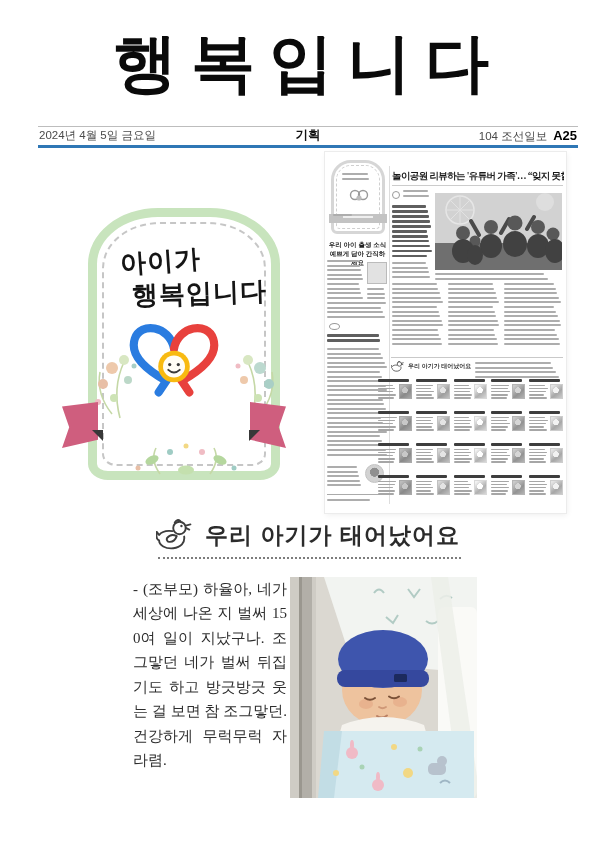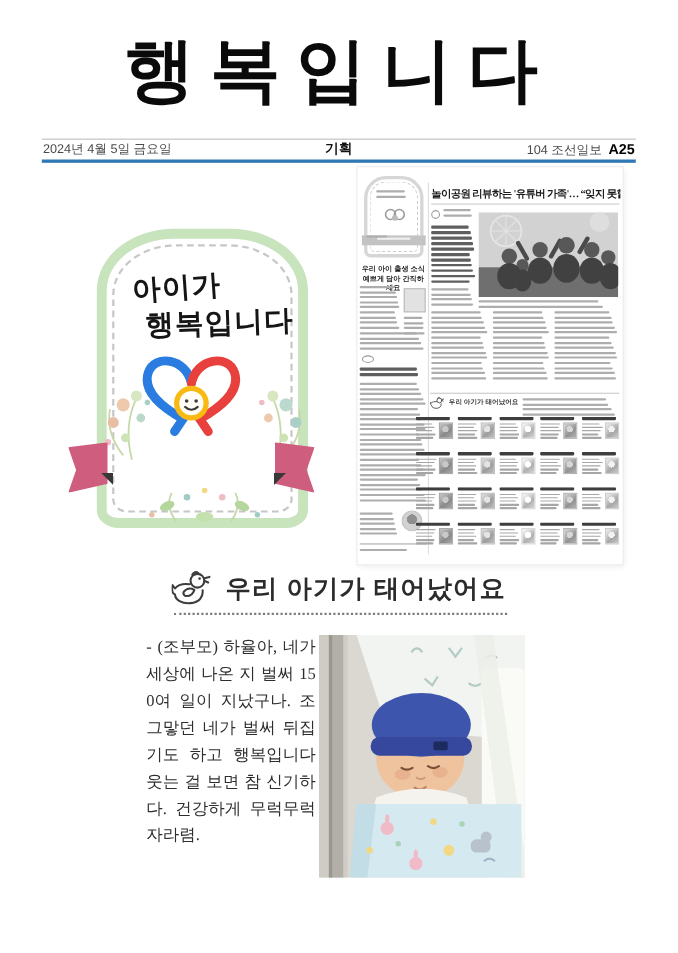--- a/index.html
+++ b/index.html
@@ -675,21 +675,21 @@
       </g>
       <circle cx="32.5" cy="8.5" r="1.5" fill="#3d3d3d"></circle>
     </svg>
     <span class="birth-title">우리 아기가 태어났어요</span>
   </div>
   <div class="dotline"></div>
 
   <div class="article">
     <div class="art-row">
       <div class="art-text">
-        <p>- (조부모) 하율아, 네가 세상에 나온 지 벌써 150여 일이 지났구나. 조그맣던 네가 벌써 뒤집기도 하고 행복입니다 웃는 걸 보면 참 신기하다. 건강하게 무럭무럭 자라렴.</p>
+        <p>- (조부모) 하율아, 네가 세상에 나온 지 벌써 150여 일이 지났구나. 조그맣던 네가 벌써 뒤집기도 하고 방긋방긋 웃는 걸 보면 참 조그맣던. 건강하게 무럭무럭 자라렴.</p>
       </div>
       <div class="art-photo">
         <svg width="187" height="221" viewBox="0 0 187 221">
           <rect width="187" height="221" fill="#dbd8d1"></rect>
           <rect x="0" width="26" height="221" fill="#cfccc5"></rect>
           <rect x="9" width="13" height="221" fill="#b2afa8"></rect>
           <rect x="9" width="3" height="221" fill="#9a978f"></rect>
           <path d="M34,0 H187 V96 L62,86 Z" fill="#f2f4f1"></path>
           <g stroke="#a3c2ba" stroke-width="2" fill="none" opacity="0.8">
             <path d="M84,16 q5,-7 10,0"></path>

